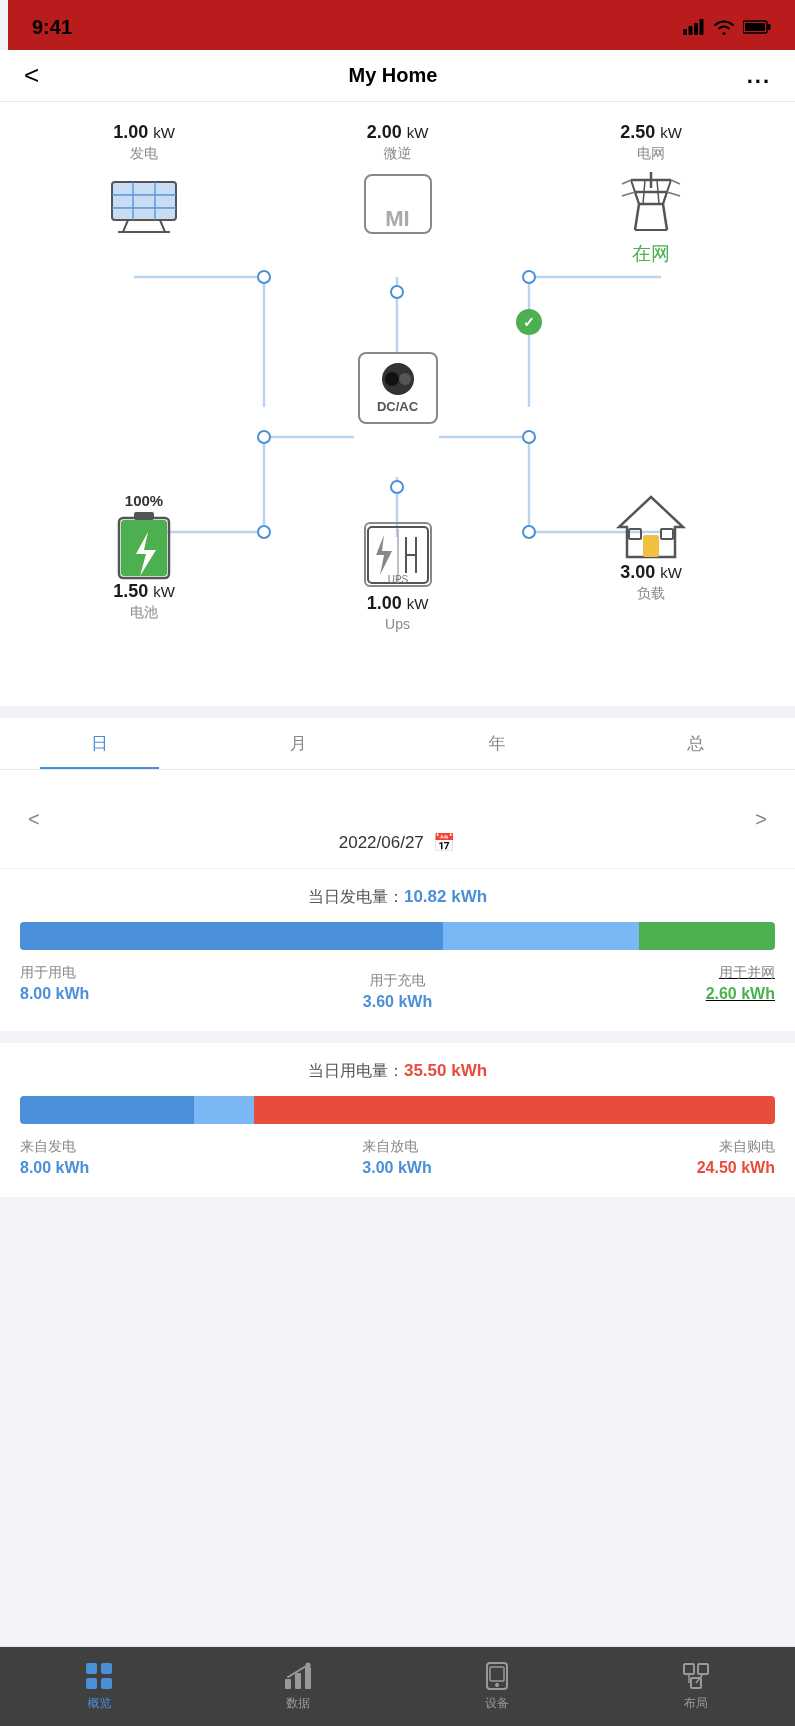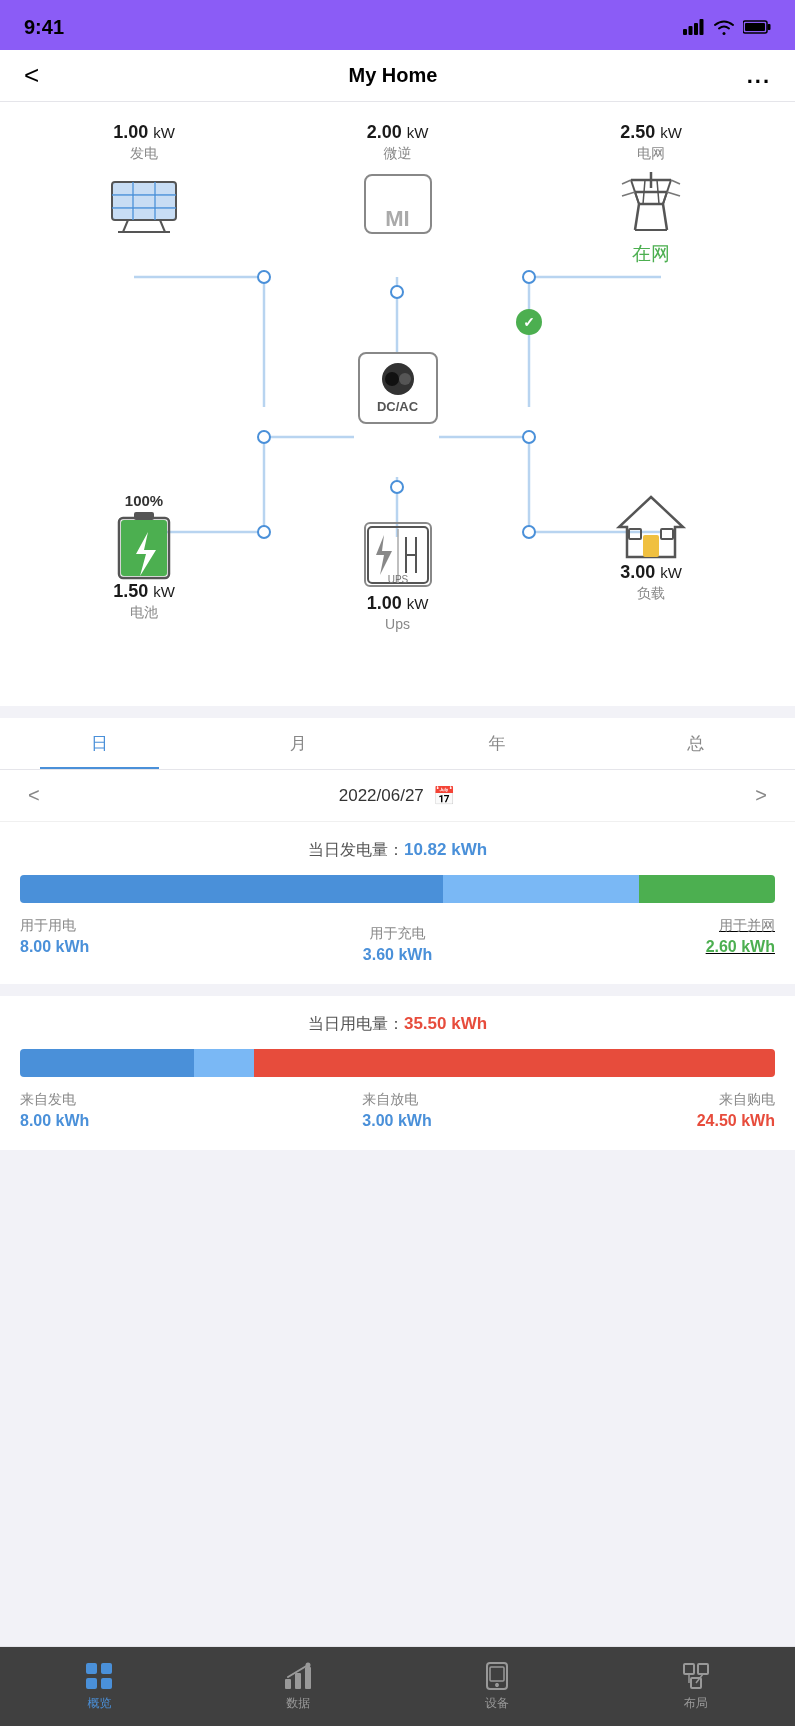--- a/index.html
+++ b/index.html
@@ -7,26 +7,27 @@
     body {
       font-family: -apple-system, BlinkMacSystemFont, 'PingFang SC', 'Helvetica Neue', sans-serif;
       background: #f2f2f7;
       width: 795px;
       min-height: 1726px;
       overflow-x: hidden;
     }
 
     
     .status-bar {
-      background: #8b5cf6;
+      background: #b91c1c;
       display: flex;
       justify-content: space-between;
       align-items: center;
       padding: 12px 24px 8px;
       height: 50px;
+      margin-left: 8px;
     }
     .status-time {
       font-size: 20px;
       font-weight: 700;
       color: #000;
     }
     .status-icons {
       display: flex;
       align-items: center;
       gap: 8px;
@@ -233,20 +234,21 @@
       font-size: 20px;
       color: #888;
       cursor: pointer;
     }
     .date-display {
       font-size: 17px;
       color: #333;
       display: flex;
       align-items: center;
       gap: 10px;
+      margin-top: 48px;
     }
     .calendar-icon-sm {
       color: #555;
       font-size: 18px;
     }
 
     
     .stats-section {
       background: white;
       padding: 18px 20px 20px;

